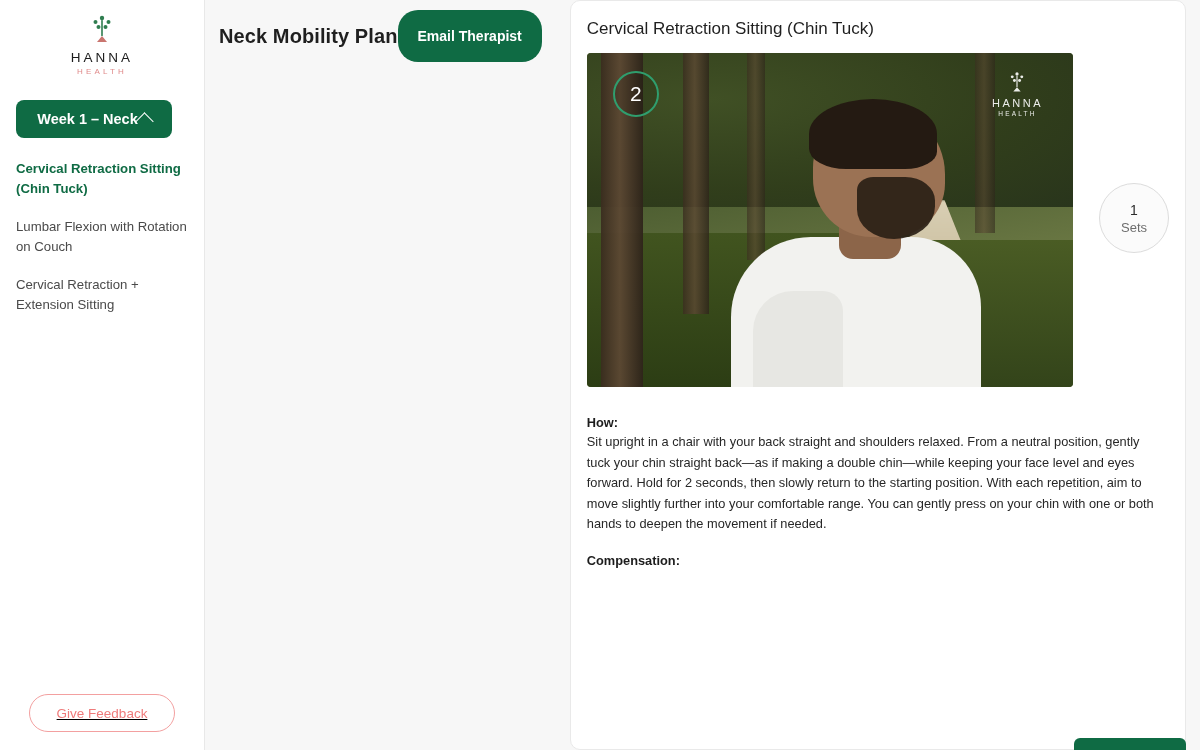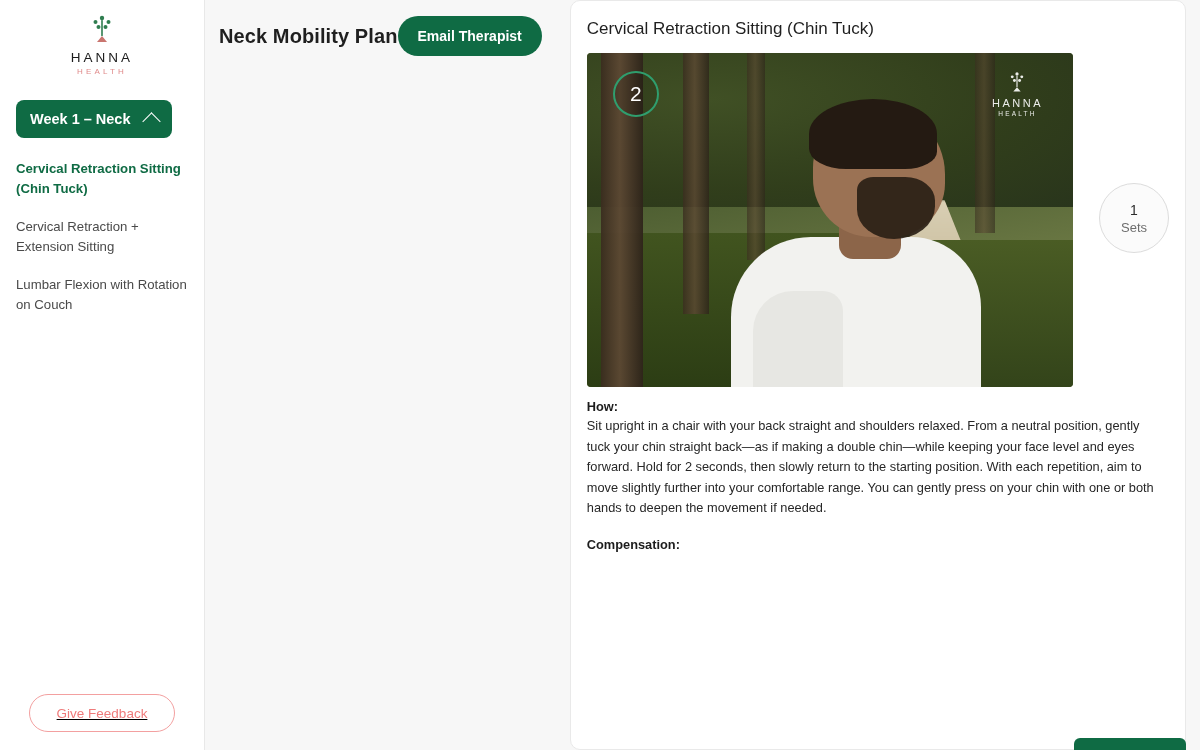--- a/index.html
+++ b/index.html
@@ -49,21 +49,21 @@
   }
 
   .week-header {
     margin: 14px 32px 0 16px;
     background: #0f6b44;
     color: #ffffff;
     border-radius: 8px;
     height: 38px;
     display: flex;
     align-items: center;
-    justify-content: space-between;
+    justify-content: center;
     padding: 0 14px;
     font-size: 14.5px;
     font-weight: 600;
     cursor: pointer;
   }
   .chev {
     width: 13px; height: 13px;
     border-left: 1.8px solid #ffffff;
     border-top: 1.8px solid #ffffff;
     transform: rotate(45deg);
@@ -119,21 +119,21 @@
     font-size: 20px;
     color: #1f1f1f;
     font-weight: 600;
     letter-spacing: .1px;
   }
   .email-btn {
     background: #0f6b44;
     color: #fff;
     border: none;
     border-radius: 20px;
-    height: 40px;
+    height: 52px;
     padding: 0 20px;
     font-size: 14px;
     font-weight: 600;
     cursor: pointer;
     font-family: "Liberation Sans", sans-serif;
   }
 
   .card {
     margin: 0 14px 0 14px;
     background: #ffffff;
@@ -256,21 +256,21 @@
     width: 70px; height: 70px;
     border: 1px solid #dcdcdc;
     border-radius: 50%;
     background: #fbfbfb;
     display: flex; flex-direction: column;
     align-items: center; justify-content: center;
   }
   .metric .m-val { font-size: 14px; color: #2b2b2b; }
   .metric .m-lab { font-size: 13px; color: #6d6d6d; margin-top: 2px; }
 
-  .details { margin-top: 12px; padding-right: 10px; }
+  .details { margin-top: 28px; padding-right: 10px; }
   .d-head { font-size: 12.8px; font-weight: 700; color: #1c1c1c; }
   .d-body { font-size: 12.8px; color: #272727; line-height: 20.5px; margin-top: 2px; }
   .d-block + .d-block { margin-top: 18px; }
 
   .corner-btn {
     position: absolute;
     right: 14px; bottom: 0;
     width: 112px; height: 12px;
     background: #0f6b44;
     border-radius: 6px 6px 0 0;
@@ -302,24 +302,24 @@
     <div class="week-header">
       <span>Week 1 – Neck</span>
       <span class="chev"></span>
     </div>
 
     <div class="ex-list">
       <div class="ex-item active">
         <span>Cervical Retraction Sitting (Chin Tuck)</span>
       </div>
       <div class="ex-item">
+        <span>Lumbar Flexion with Rotation on Couch</span>
+      </div>
+      <div class="ex-item">
         <span>Cervical Retraction + Extension Sitting</span>
-      </div>
-      <div class="ex-item">
-        <span>Lumbar Flexion with Rotation on Couch</span>
       </div>
     </div>
 
     <div class="feedback-wrap">
       <button class="feedback-btn">Give Feedback</button>
     </div>
   </aside>
 
   <section class="main">
 

